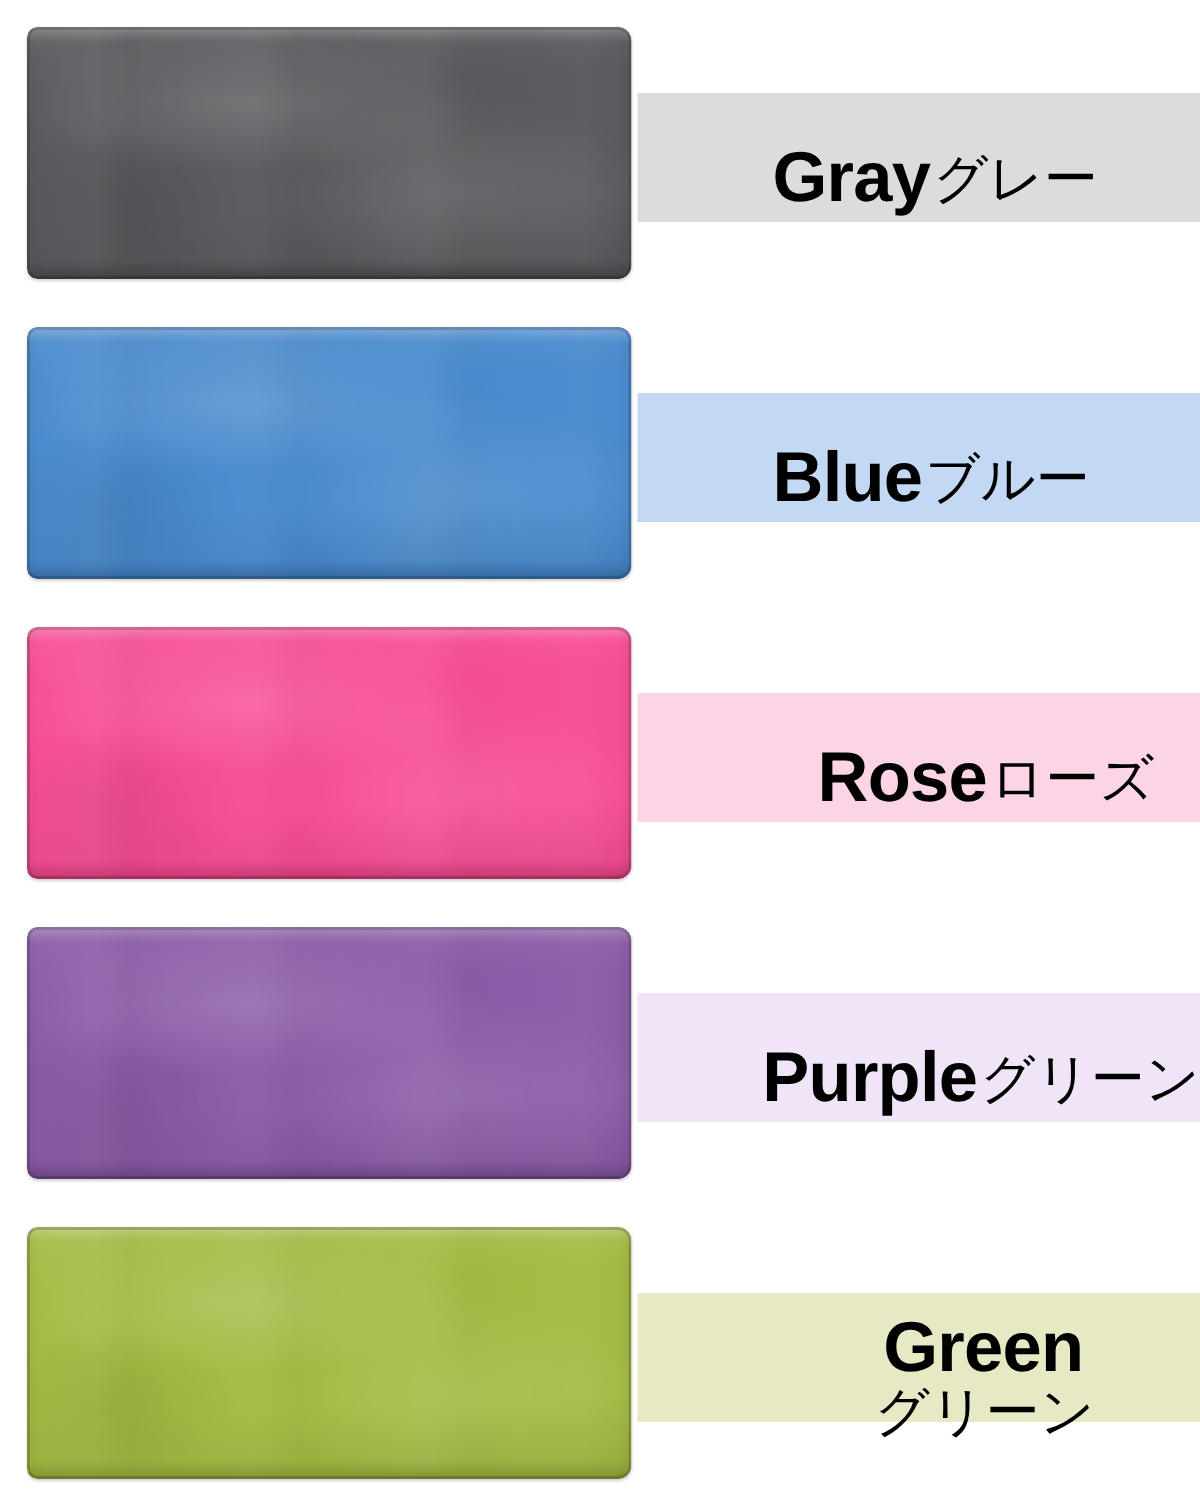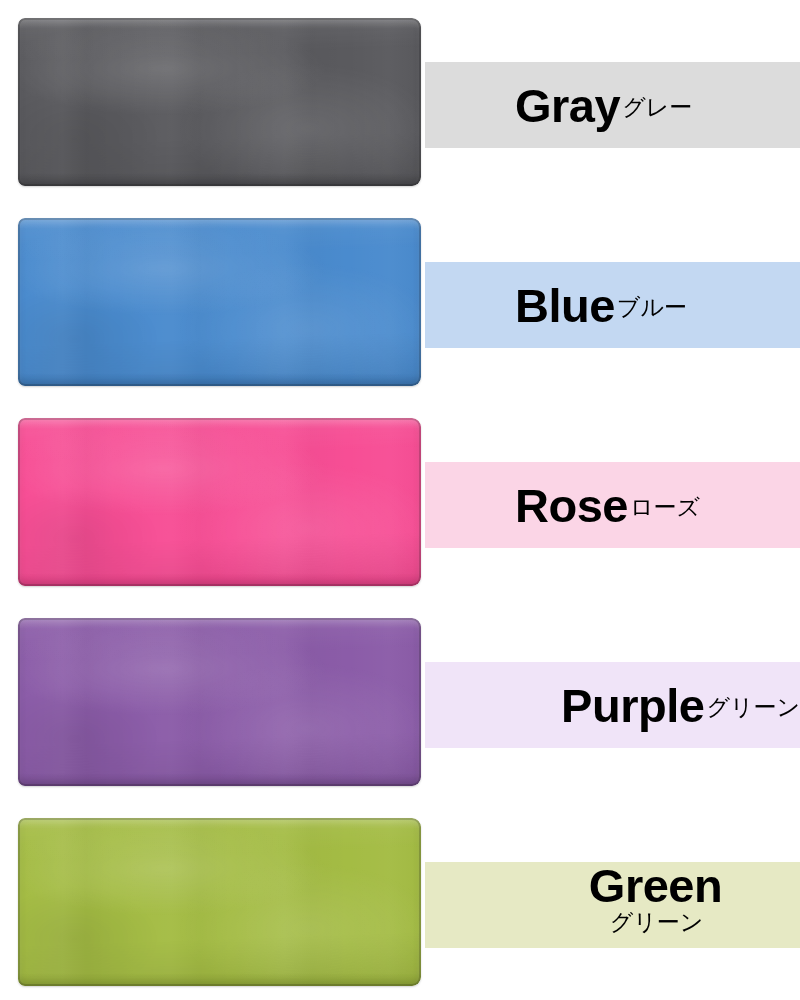--- a/index.html
+++ b/index.html
@@ -37,50 +37,50 @@
     top: 62px;
     height: 86px;
     z-index: 1;
   }
 
   
   .label-text {
     position: absolute;
     left: 425px;
     right: 0;
-    top: 62px;
+    top: 74px;
     height: 86px;
     z-index: 3;
     display: flex;
     align-items: center;
     justify-content: flex-start;
     padding-left: 88px;
     box-sizing: border-box;
     white-space: nowrap;
     color: #000000;
   }
   .label-en {
     font-size: 47px;
     font-weight: 700;
     letter-spacing: -0.5px;
     line-height: 1;
   }
   .label-ja {
-    font-size: 23px;
+    font-size: 36px;
     font-weight: 500;
     line-height: 1;
     margin-left: 2px;
     position: relative;
     top: 2px;
   }
 
   
   .row-green .label-text { padding-left: 86px; flex-direction: column; }
   .row-purple .label-text { padding-left: 78px; justify-content: flex-end; }
-  .row-rose .label-text   { padding-left: 90px; text-align: right; }
+  .row-rose .label-text   { padding-left: 120px; text-align: right; }
   .row-blue .label-text   { padding-left: 90px; border-radius: 21px; }
   .row-gray .label-text   { padding-left: 90px; }
 
   
   .mat-photo {
     position: absolute;
     left: 18px;
     top: 18px;
     width: 403px;
     height: 168px;

